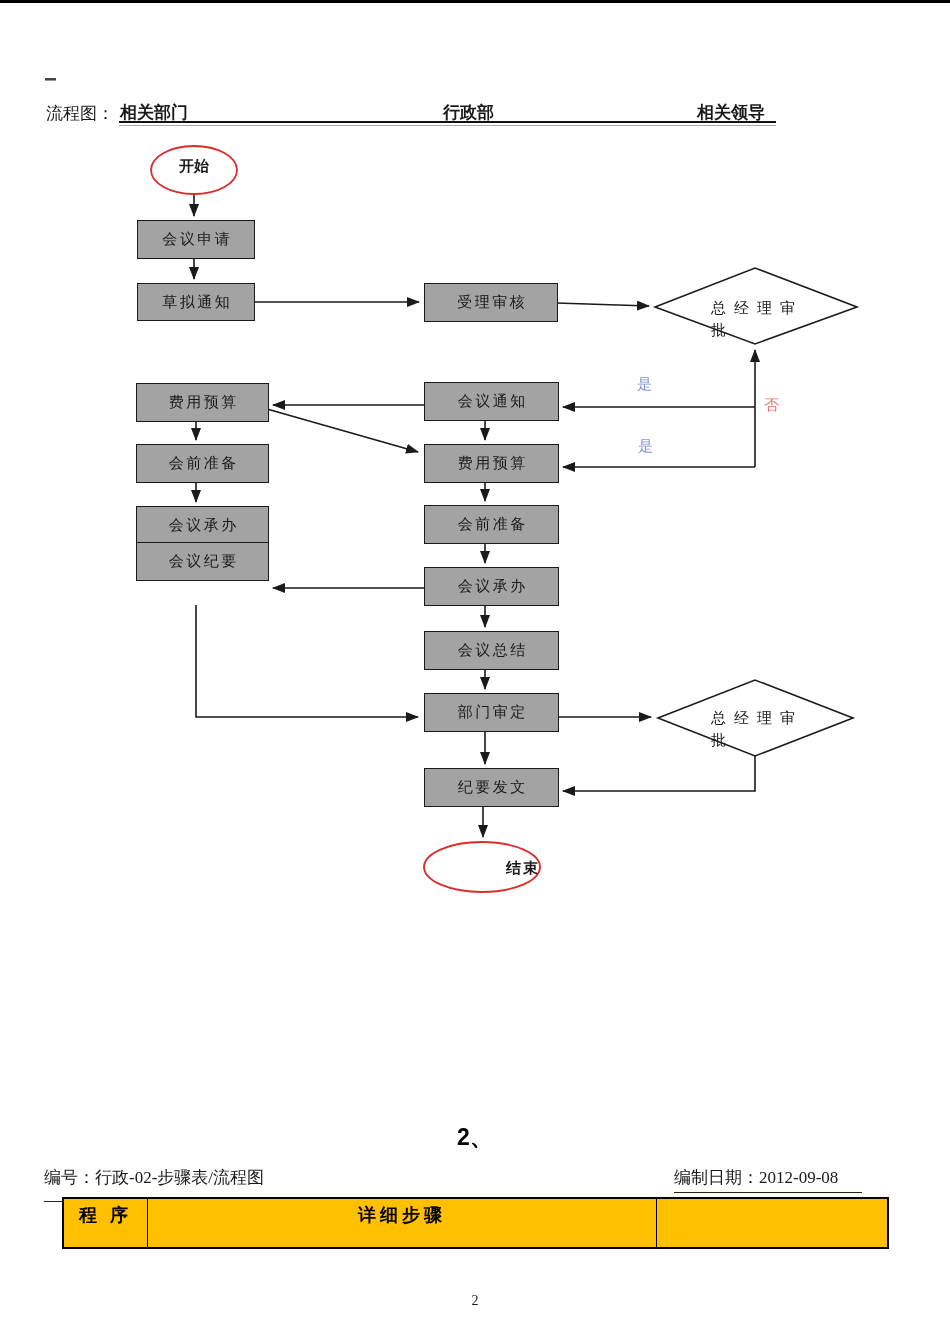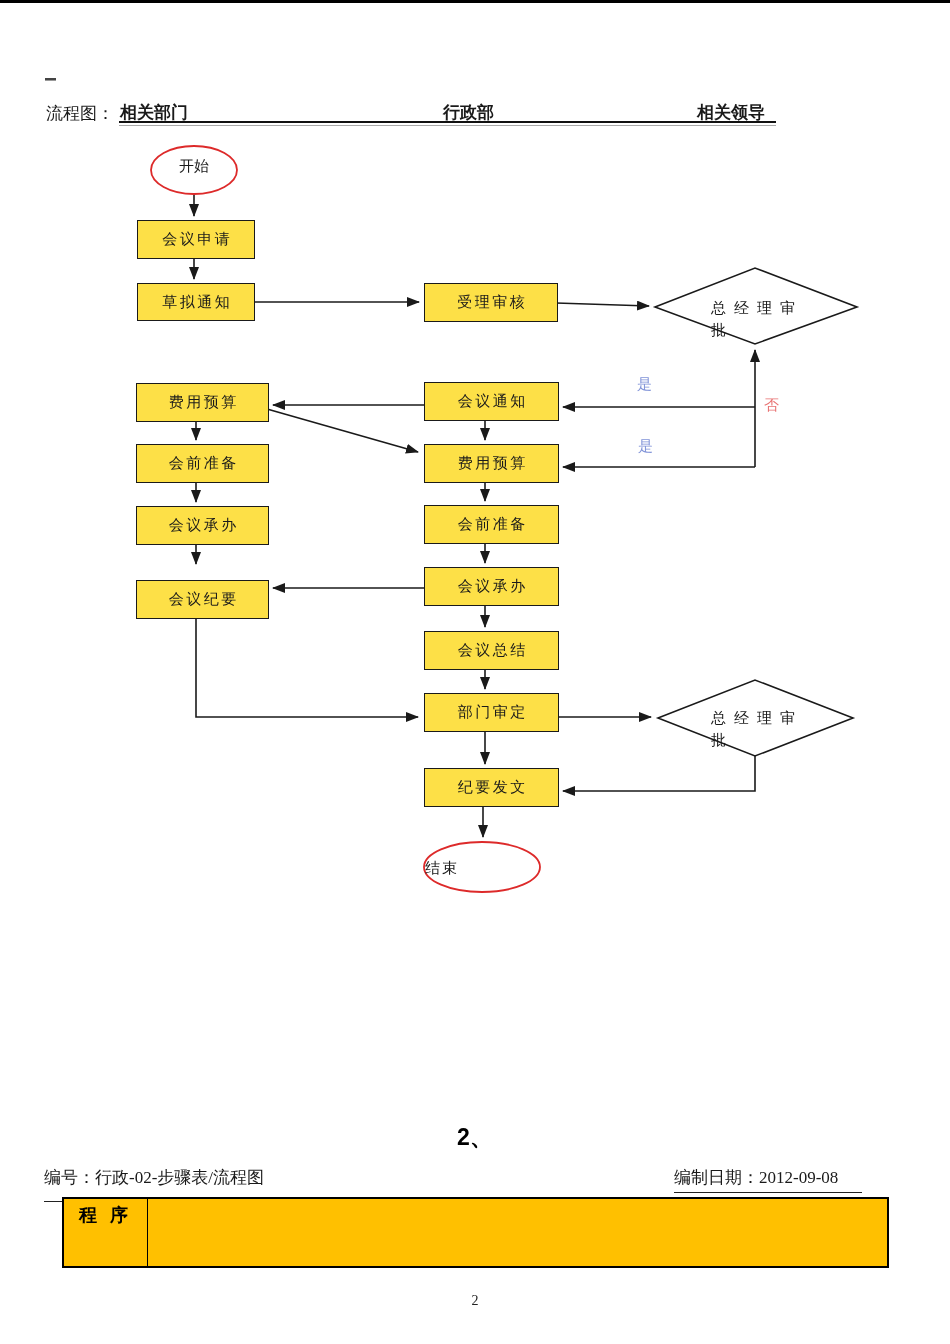--- a/index.html
+++ b/index.html
@@ -15,35 +15,35 @@
 
   
   .hdr-prefix{left:46px;top:102px;font-size:17px;text-align:center;}
   .hdr-col{top:101px;font-size:17px;font-weight:bold;}
   .hdr-underline{left:119px;top:121px;width:657px;height:2px;background:#111;}
   .hdr-underline2{left:119px;top:125px;width:657px;height:1px;background:#a9a9a9;}
 
   
   svg.wires{left:0;top:0;}
   .box{
-    position:absolute;background:#fde047;border:1.6px solid #1a1a1a;
+    position:absolute;background:#a3a3a3;border:1.6px solid #1a1a1a;
     display:flex;align-items:center;justify-content:center;
     font-size:15px;letter-spacing:2.5px;text-indent:2.5px;white-space:nowrap;
   }
-  .term-label{position:absolute;text-align:left;font-size:15px;line-height:21px;}
+  .term-label{position:absolute;text-align:right;font-size:15px;line-height:21px;font-weight:bold;}
   .term-label.wrap{width:30px;word-break:break-all;}
   .diamond-label{position:absolute;width:98px;font-size:15px;letter-spacing:8px;line-height:22px;word-break:break-all;}
   .branch-label{position:absolute;font-size:15px;}
 
   
   .sec-heading{left:0;top:1122px;width:950px;display:flex;justify-content:center;gap:30px;
     font-family:"Liberation Sans",sans-serif;font-weight:bold;font-size:23px;color:#000;}
   .meta-left{left:44px;top:1166px;width:608px;font-size:17px;padding-bottom:12px;border-bottom:1.6px solid #222;}
   .meta-right{left:674px;top:1166px;width:188px;font-size:17px;padding-bottom:3px;border-bottom:1.6px solid #222;}
-  .proc-table{left:62px;top:1197px;width:827px;height:71px;background:#FFC000;border:2px solid #000;box-sizing:border-box;display:flex;}
+  .proc-table{left:62px;top:1197px;width:827px;height:52px;background:#FFC000;border:2px solid #000;box-sizing:border-box;display:flex;}
   .proc-cell{box-sizing:border-box;padding-top:4px;display:flex;justify-content:center;align-items:flex-start;
     font-family:"Liberation Sans",sans-serif;font-weight:bold;font-size:18px;letter-spacing:4px;color:#000;}
   .proc-cell.c1{width:84px;border-right:1.5px solid #000;}
   .proc-cell.c2{width:509px;border-right:1.5px solid #000;}
   .proc-cell.c3{flex:1;}
   .page-num{left:0;top:1293px;width:950px;text-align:center;font-size:14px;color:#222;}
 </style>
 </head>
 <body>
 
@@ -93,21 +93,21 @@
     <ellipse cx="482" cy="867" rx="58" ry="25" fill="#ffffff" stroke="#DD2A2A" stroke-width="1.8"></ellipse>
   </g>
 </svg>
 
 <div class="box" style="left:137px;top:220px;width:116px;height:37px">会议申请</div>
 <div class="box" style="left:137px;top:283px;width:116px;height:36px">草拟通知</div>
 <div class="box" style="left:424px;top:283px;width:132px;height:37px">受理审核</div>
 <div class="box" style="left:136px;top:383px;width:131px;height:37px">费用预算</div>
 <div class="box" style="left:136px;top:444px;width:131px;height:37px">会前准备</div>
 <div class="box" style="left:136px;top:506px;width:131px;height:37px">会议承办</div>
-<div class="box" style="left:136px;top:580px;width:131px;height:37px">会议纪要</div>
+<div class="box" style="left:136px;top:542px;width:131px;height:37px">会议纪要</div>
 <div class="box" style="left:424px;top:382px;width:133px;height:37px">会议通知</div>
 <div class="box" style="left:424px;top:444px;width:133px;height:37px">费用预算</div>
 <div class="box" style="left:424px;top:505px;width:133px;height:37px">会前准备</div>
 <div class="box" style="left:424px;top:567px;width:133px;height:37px">会议承办</div>
 <div class="box" style="left:424px;top:631px;width:133px;height:37px">会议总结</div>
 <div class="box" style="left:424px;top:693px;width:133px;height:37px">部门审定</div>
 <div class="box" style="left:424px;top:768px;width:133px;height:37px">纪要发文</div>
 
 <div class="term-label wrap" style="left:179px;top:156px">开始</div>
 <div class="term-label" style="left:425px;top:858px;width:115px;letter-spacing:2px">结束</div>
@@ -120,15 +120,16 @@
 
 <div class="abs sec-heading">
   <span>2、</span>
 </div>
 
 <div class="abs meta-left">编号：行政-02-步骤表/流程图</div>
 <div class="abs meta-right"><span>编制日期：</span><span style="font-family:'Liberation Serif',serif">2012-09-08</span></div>
 
 <div class="abs proc-table">
   <div class="proc-cell c1">程 序</div>
+  <div class="proc-cell c2">详细步骤</div>
 </div>
 
 <div class="abs page-num">2</div>
 
 </body></html>

